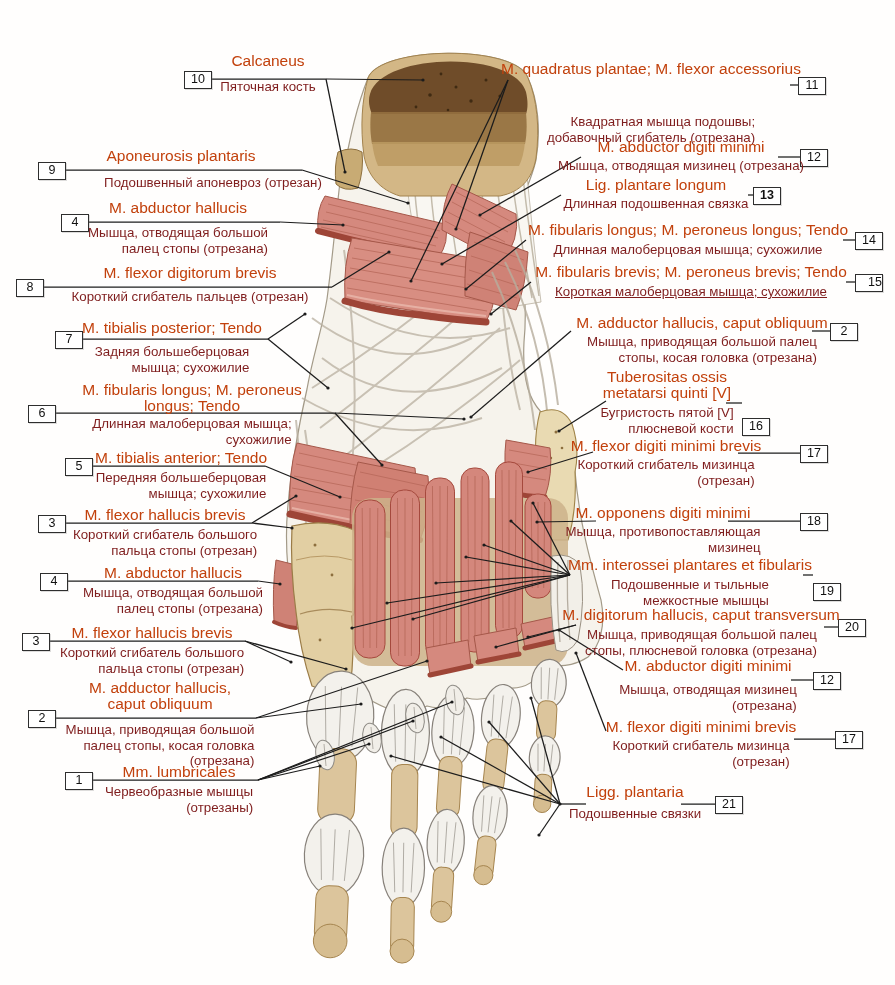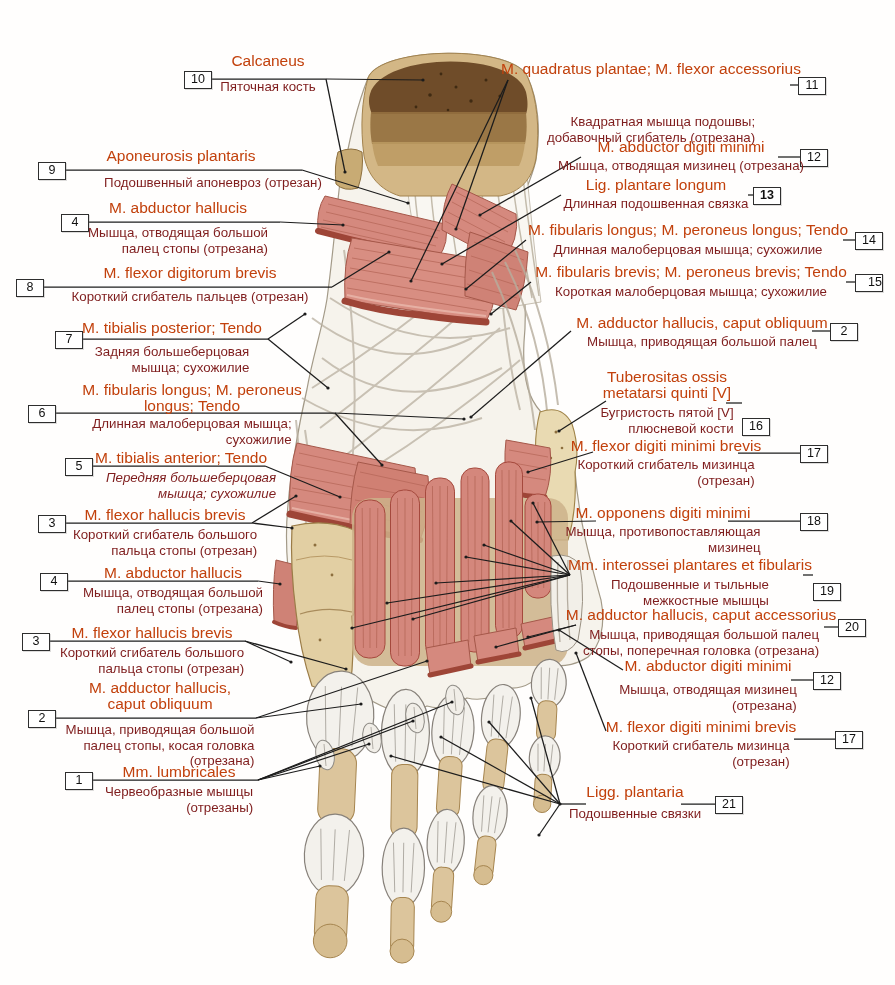--- a/index.html
+++ b/index.html
@@ -455,21 +455,21 @@
         <div>longus; Tendo</div>
       </div>
       <div class="rus" style="left: 192px; top: 416px;">
         <div>Длинная малоберцовая мышца;</div>
         <div>сухожилие</div>
       </div>
       <div class="lab-num" style="left: 65px; top: 458px;">5</div>
       <div class="lat" style="left: 181px; top: 450px;">
         <div>M. tibialis anterior; Tendo</div>
       </div>
-      <div class="rus" style="left: 191px; top: 470px; font-style: italic;">
+      <div class="rus" style="left: 181px; top: 470px;">
         <div>Передняя большеберцовая</div>
         <div>мышца; сухожилие</div>
       </div>
       <div class="lab-num" style="left: 38px; top: 515px;">3</div>
       <div class="lat" style="left: 165px; top: 507px;">
         <div>M. flexor hallucis brevis</div>
       </div>
       <div class="rus" style="left: 165px; top: 527px;">
         <div>Короткий сгибатель большого</div>
         <div>пальца стопы (отрезан)</div>
@@ -534,29 +534,30 @@
       <div class="lat" style="left: 688px; top: 222px;">
         <div>M. fibularis longus; M. peroneus longus; Tendo</div>
       </div>
       <div class="rus" style="left: 688px; top: 242px;">
         <div>Длинная малоберцовая мышца; сухожилие</div>
       </div>
       <div class="lab-num" style="left: 855px; top: 274px; text-align: right;">15</div>
       <div class="lat" style="left: 691px; top: 264px;">
         <div>M. fibularis brevis; M. peroneus brevis; Tendo</div>
       </div>
-      <div class="rus" style="left: 691px; top: 284px;">
+      <div class="rus" style="left: 691px; top: 284px; text-decoration: underline;">
         <div>Короткая малоберцовая мышца; сухожилие</div>
       </div>
       <div class="lab-num" style="left: 830px; top: 323px;">2</div>
       <div class="lat" style="left: 702px; top: 315px;">
         <div>M. adductor hallucis, caput obliquum</div>
       </div>
       <div class="rus" style="left: 702px; top: 334px;">
         <div>Мышца, приводящая большой палец</div>
+        <div>стопы, косая головка (отрезана)</div>
       </div>
       <div class="lab-num" style="left: 742px; top: 395px; margin-top: 23px;">16</div>
       <div class="lat" style="left: 667px; top: 369px;">
         <div>Tuberositas ossis</div>
         <div>metatarsi quinti [V]</div>
       </div>
       <div class="rus" style="left: 667px; top: 405px;">
         <div>Бугристость пятой [V]</div>
         <div>плюсневой кости</div>
       </div>
@@ -579,25 +580,25 @@
       <div class="lab-num" style="left: 813px; top: 567px; margin-top: 16px;">19</div>
       <div class="lat" style="left: 690px; top: 557px;">
         <div>Mm. interossei plantares et fibularis</div>
       </div>
       <div class="rus" style="left: 690px; top: 577px;">
         <div>Подошвенные и тыльные</div>
         <div>межкостные мышцы</div>
       </div>
       <div class="lab-num" style="left: 838px; top: 619px;">20</div>
       <div class="lat" style="left: 701px; top: 607px;">
-        <div>M. adductor hallucis, caput accessorius</div>
+        <div>M. digitorum hallucis, caput transversum</div>
       </div>
       <div class="rus" style="left: 701px; top: 627px;">
         <div>Мышца, приводящая большой палец</div>
-        <div>стопы, поперечная головка (отрезана)</div>
+        <div>стопы, плюсневой головка (отрезана)</div>
       </div>
       <div class="lab-num" style="left: 813px; top: 672px;">12</div>
       <div class="lat" style="left: 708px; top: 658px;">
         <div>M. abductor digiti minimi</div>
       </div>
       <div class="rus" style="left: 708px; top: 682px;">
         <div>Мышца, отводящая мизинец</div>
         <div>(отрезана)</div>
       </div>
       <div class="lab-num" style="left: 835px; top: 731px;">17</div>

